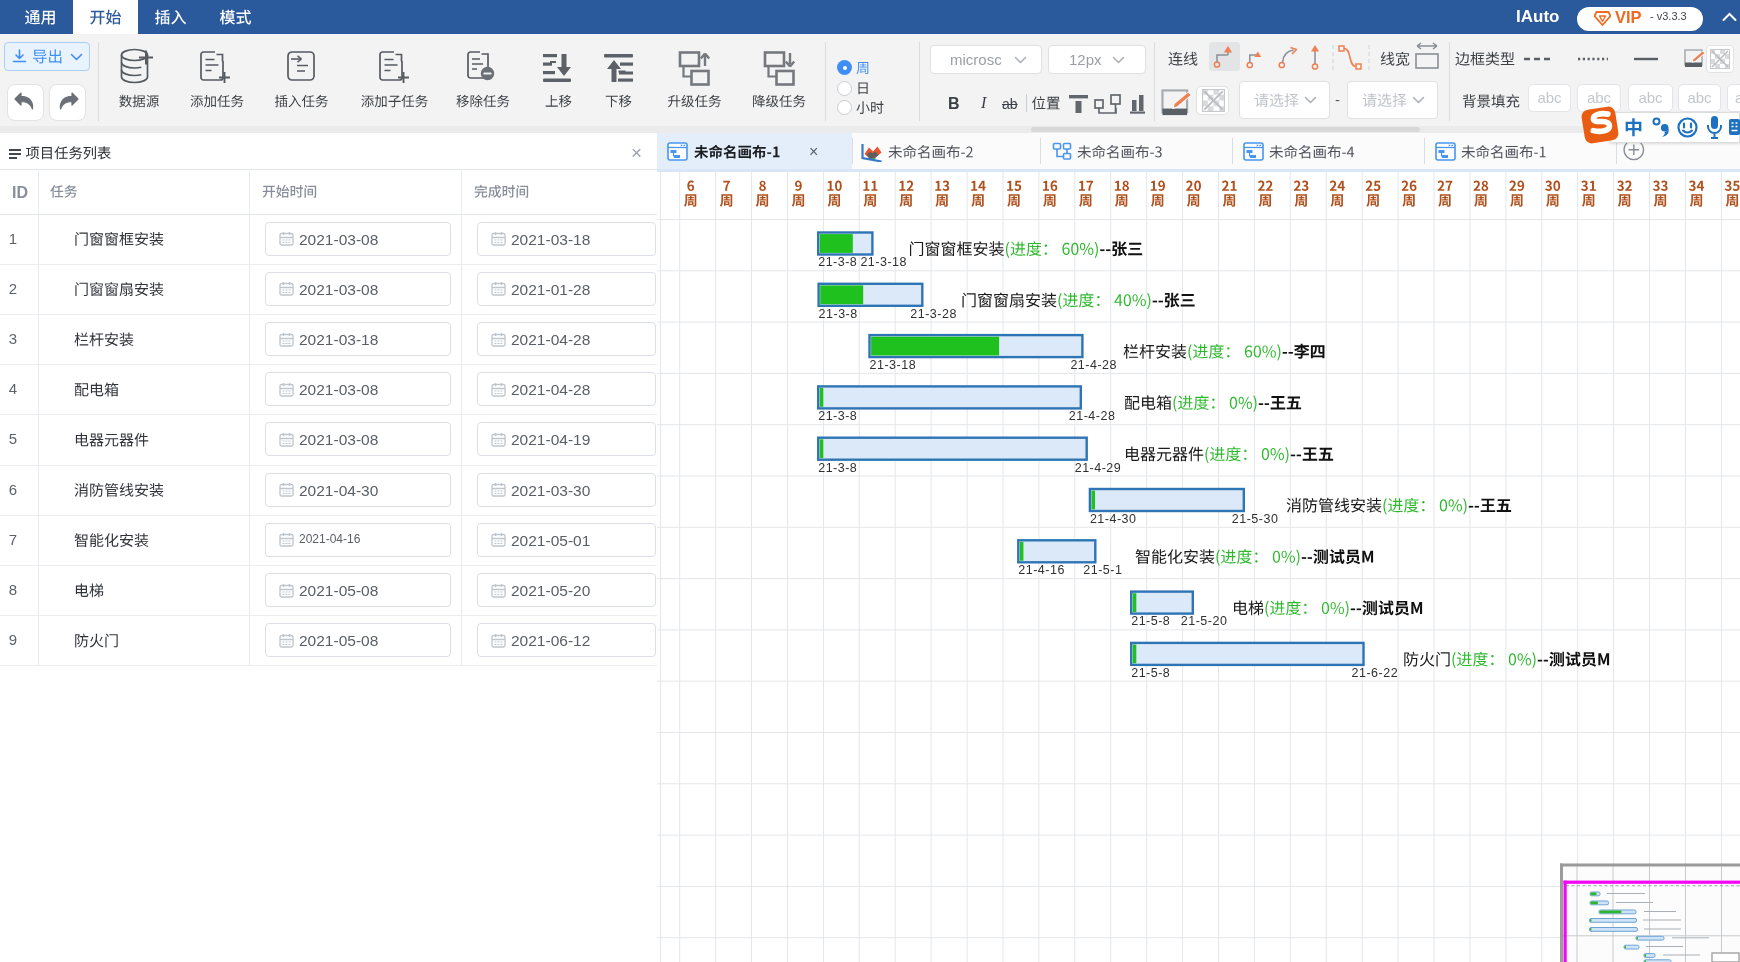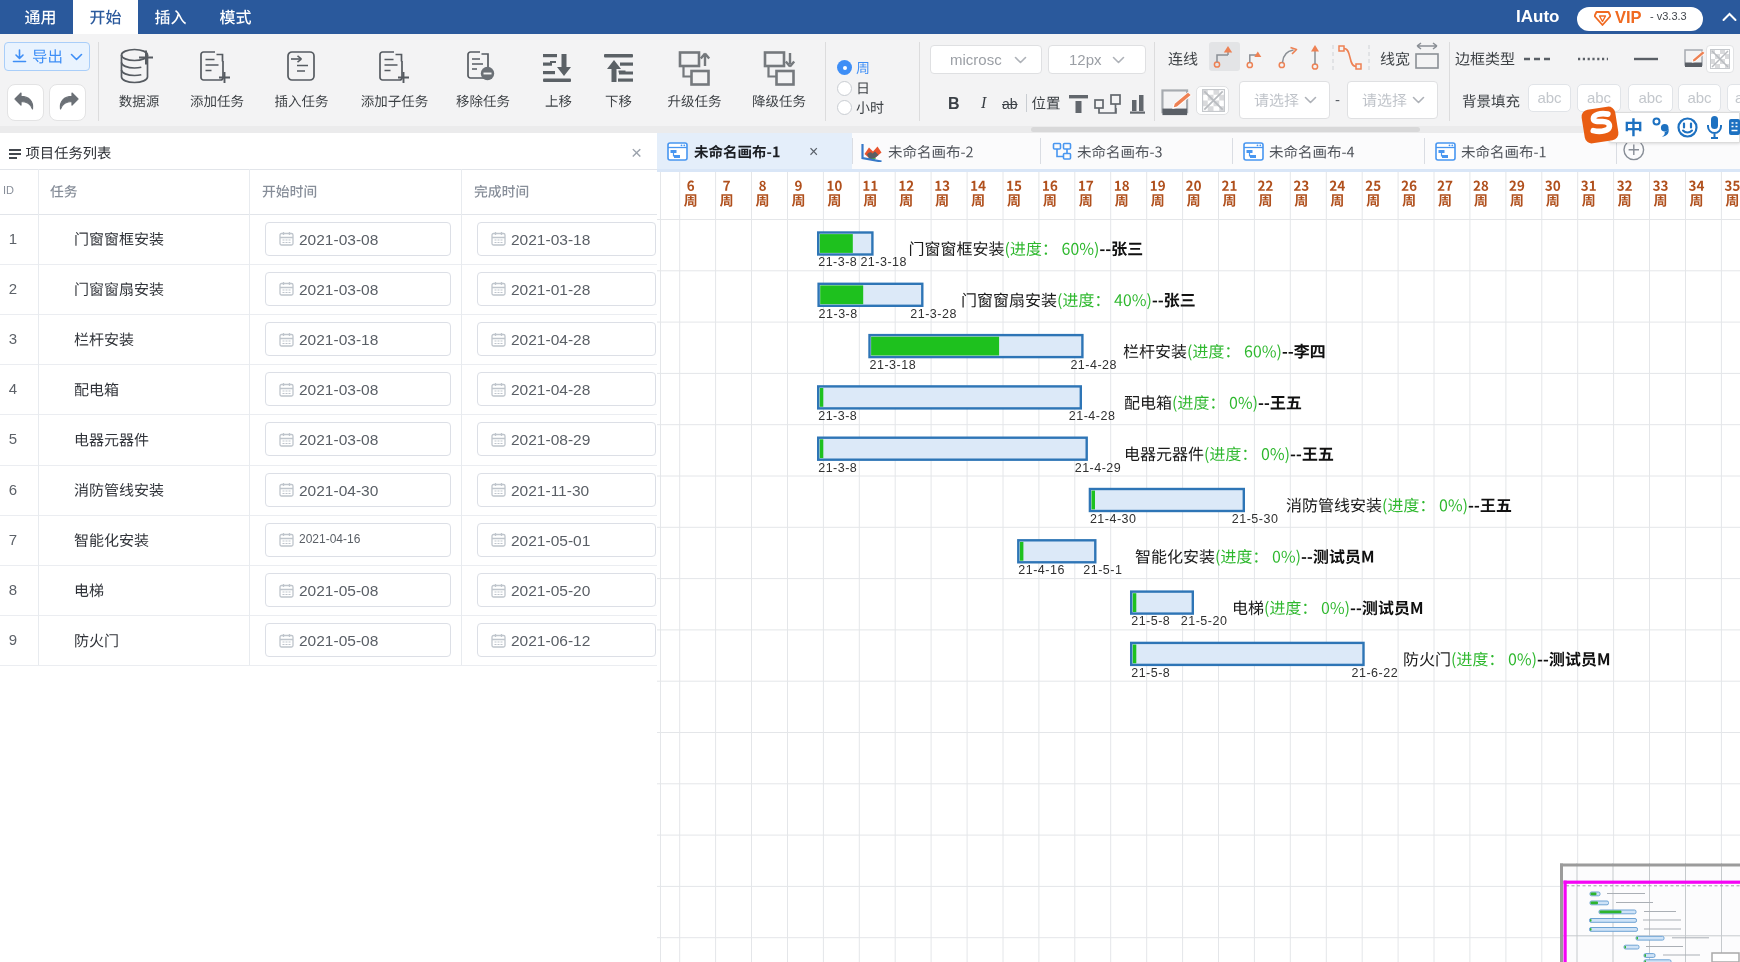--- a/index.html
+++ b/index.html
@@ -274,21 +274,21 @@
 <div class="a" style="left:0;top:364.1px;width:657px;height:1px;background:#ebedf1"></div>
 <div class="a" style="left:0;top:414.3px;width:657px;height:1px;background:#ebedf1"></div>
 <div class="a" style="left:0;top:464.5px;width:657px;height:1px;background:#ebedf1"></div>
 <div class="a" style="left:0;top:514.7px;width:657px;height:1px;background:#ebedf1"></div>
 <div class="a" style="left:0;top:564.9px;width:657px;height:1px;background:#ebedf1"></div>
 <div class="a" style="left:0;top:615.1px;width:657px;height:1px;background:#ebedf1"></div>
 <div class="a" style="left:0;top:665.3px;width:657px;height:1px;background:#ebedf1"></div>
 <div class="a" style="left:38px;top:169px;width:1px;height:496.3px;background:#e8ebef"></div>
 <div class="a" style="left:249px;top:169px;width:1px;height:496.3px;background:#e8ebef"></div>
 <div class="a" style="left:461px;top:169px;width:1px;height:496.3px;background:#e8ebef"></div>
-<div class="a" style="left:3px;top:184px;font-size:11px;font-weight:normal;color:#878e99">ID</div>
+<div class="a" style="left:12px;top:184px;font-size:16px;font-weight:bold;color:#878e99">ID</div>
 <div class="a" style="left:0;top:229.6px;width:26px;text-align:center;font-size:15px;color:#5d6269">1</div>
 <div class="a" style="left:265px;top:221.6px;width:186px;height:34px;background:#fff;border:1px solid #dcdfe6;border-radius:4px"></div>
 <svg class="a" style="left:279.0px;top:231.1px" width="15" height="15" viewBox="0 0 15 15">
 <g fill="none" stroke="#bfc5cc" stroke-width="1.3">
 <rect x="1" y="2.5" width="13" height="11.5" rx="1.5"></rect>
 <path d="M1 6.5h13M4.5 1v3M10.5 1v3"></path>
 <path d="M3.5 9h2M6.5 9h2M9.5 9h2M3.5 11.5h2M6.5 11.5h2M9.5 11.5h2" stroke-width="1"></path>
 </g>
   </svg>
 <div class="a" style="left:299px;top:230.6px;font-size:15.5px;color:#5a5f66">2021-03-08</div>
@@ -369,40 +369,40 @@
   </svg>
 <div class="a" style="left:299px;top:431.4px;font-size:15.5px;color:#5a5f66">2021-03-08</div>
 <div class="a" style="left:477px;top:422.4px;width:179px;height:34px;background:#fff;border:1px solid #dcdfe6;border-radius:4px"></div>
 <svg class="a" style="left:491.0px;top:431.9px" width="15" height="15" viewBox="0 0 15 15">
 <g fill="none" stroke="#bfc5cc" stroke-width="1.3">
 <rect x="1" y="2.5" width="13" height="11.5" rx="1.5"></rect>
 <path d="M1 6.5h13M4.5 1v3M10.5 1v3"></path>
 <path d="M3.5 9h2M6.5 9h2M9.5 9h2M3.5 11.5h2M6.5 11.5h2M9.5 11.5h2" stroke-width="1"></path>
 </g>
   </svg>
-<div class="a" style="left:511px;top:431.4px;font-size:15.5px;color:#5a5f66">2021-08-29</div>
+<div class="a" style="left:511px;top:431.4px;font-size:15.5px;color:#5a5f66">2021-04-19</div>
 <div class="a" style="left:0;top:480.6px;width:26px;text-align:center;font-size:15px;color:#5d6269">6</div>
 <div class="a" style="left:265px;top:472.6px;width:186px;height:34px;background:#fff;border:1px solid #dcdfe6;border-radius:4px"></div>
 <svg class="a" style="left:279.0px;top:482.1px" width="15" height="15" viewBox="0 0 15 15">
 <g fill="none" stroke="#bfc5cc" stroke-width="1.3">
 <rect x="1" y="2.5" width="13" height="11.5" rx="1.5"></rect>
 <path d="M1 6.5h13M4.5 1v3M10.5 1v3"></path>
 <path d="M3.5 9h2M6.5 9h2M9.5 9h2M3.5 11.5h2M6.5 11.5h2M9.5 11.5h2" stroke-width="1"></path>
 </g>
   </svg>
 <div class="a" style="left:299px;top:481.6px;font-size:15.5px;color:#5a5f66">2021-04-30</div>
 <div class="a" style="left:477px;top:472.6px;width:179px;height:34px;background:#fff;border:1px solid #dcdfe6;border-radius:4px"></div>
 <svg class="a" style="left:491.0px;top:482.1px" width="15" height="15" viewBox="0 0 15 15">
 <g fill="none" stroke="#bfc5cc" stroke-width="1.3">
 <rect x="1" y="2.5" width="13" height="11.5" rx="1.5"></rect>
 <path d="M1 6.5h13M4.5 1v3M10.5 1v3"></path>
 <path d="M3.5 9h2M6.5 9h2M9.5 9h2M3.5 11.5h2M6.5 11.5h2M9.5 11.5h2" stroke-width="1"></path>
 </g>
   </svg>
-<div class="a" style="left:511px;top:481.6px;font-size:15.5px;color:#5a5f66">2021-11-30</div>
+<div class="a" style="left:511px;top:481.6px;font-size:15.5px;color:#5a5f66">2021-03-30</div>
 <div class="a" style="left:0;top:530.8px;width:26px;text-align:center;font-size:15px;color:#5d6269">7</div>
 <div class="a" style="left:265px;top:522.8px;width:186px;height:34px;background:#fff;border:1px solid #dcdfe6;border-radius:4px"></div>
 <svg class="a" style="left:279.0px;top:532.3px" width="15" height="15" viewBox="0 0 15 15">
 <g fill="none" stroke="#bfc5cc" stroke-width="1.3">
 <rect x="1" y="2.5" width="13" height="11.5" rx="1.5"></rect>
 <path d="M1 6.5h13M4.5 1v3M10.5 1v3"></path>
 <path d="M3.5 9h2M6.5 9h2M9.5 9h2M3.5 11.5h2M6.5 11.5h2M9.5 11.5h2" stroke-width="1"></path>
 </g>
   </svg>
 <div class="a" style="left:299px;top:531.8px;font-size:12px;color:#5a5f66">2021-04-16</div>

